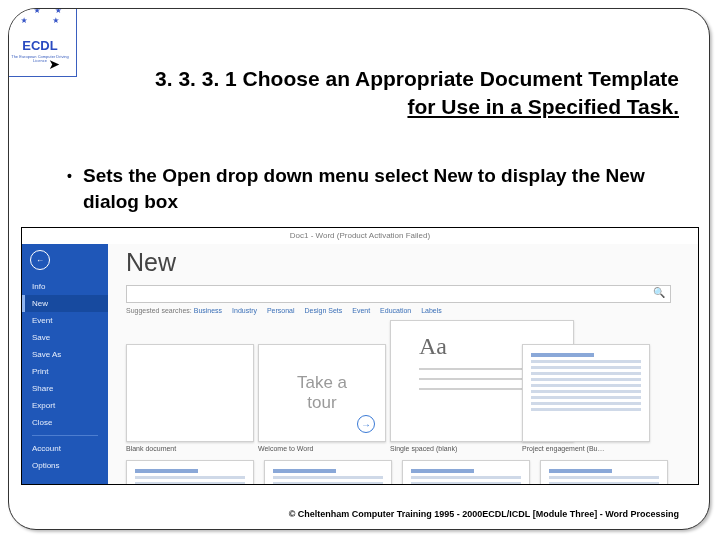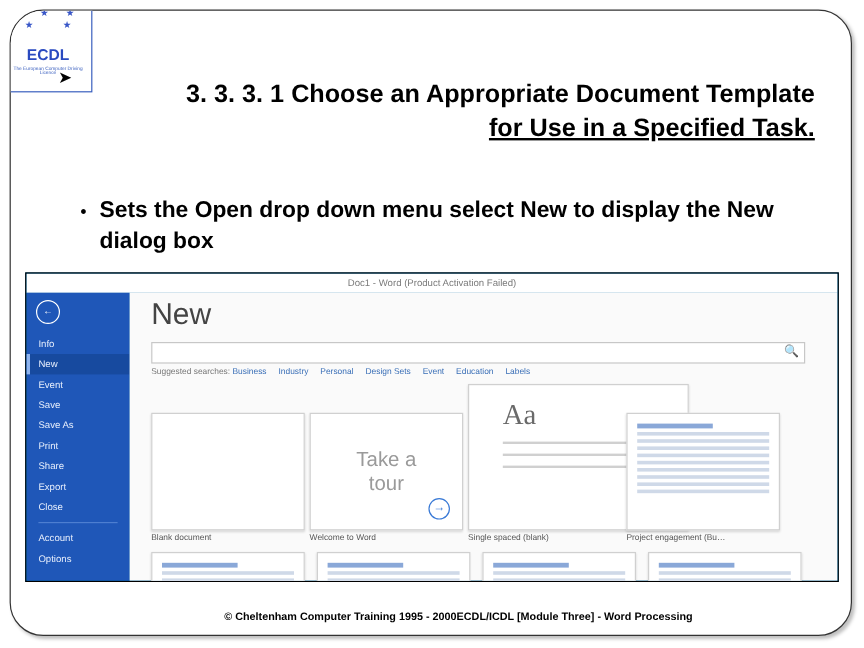--- a/index.html
+++ b/index.html
@@ -279,21 +279,21 @@
     gap: 10px;
   }
   .row2 .thumb { width: 126px; height: 52px; }
 
   .footer {
     position: absolute;
     left: 60px;
     right: 30px;
     bottom: 10px;
     display: flex;
-    justify-content: center;
+    justify-content: flex-end;
     font-size: 9px;
     font-weight: bold;
     padding-left: 16px;
   }
 </style>
 </head>
 <body>
 
 <div class="slide">
 

